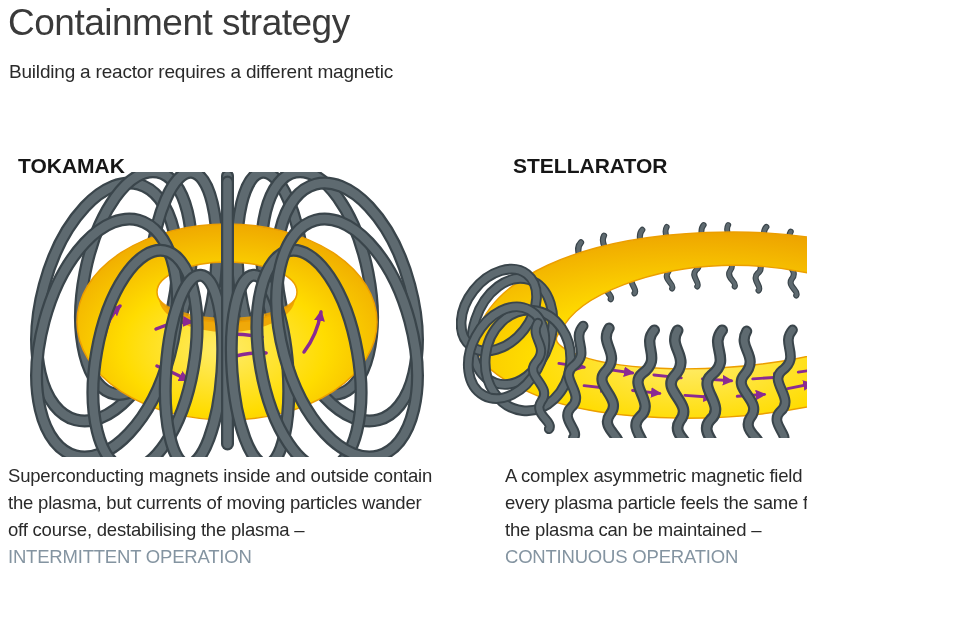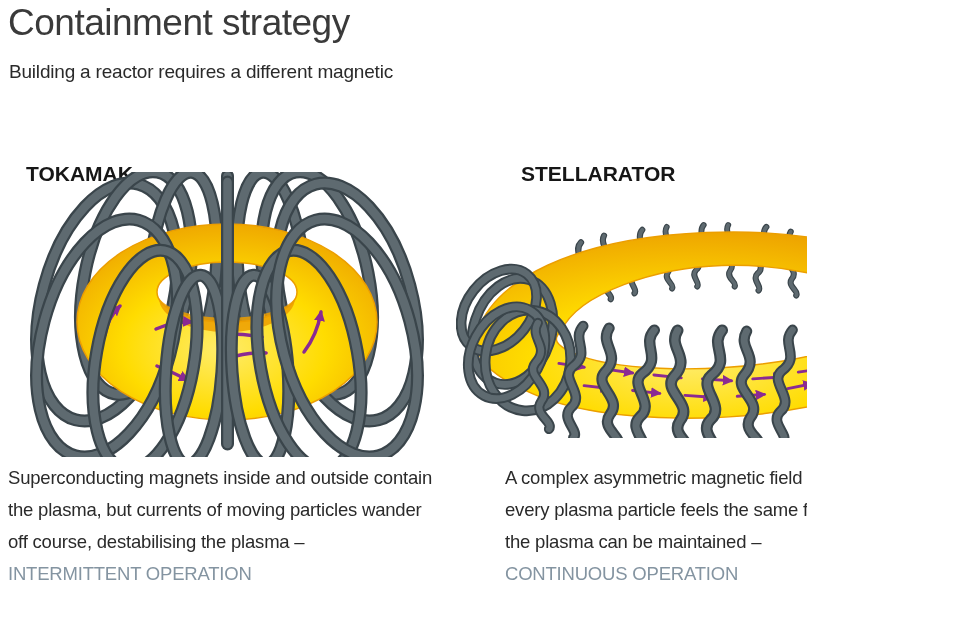--- a/index.html
+++ b/index.html
@@ -12,32 +12,32 @@
     position:absolute;left:8px;top:2px;margin:0;
     font-size:37px;font-weight:400;letter-spacing:-0.5px;
     color:var(--title-text,#3a3a3a);
   }
   .subtitle{
     position:absolute;left:9px;top:60px;
     font-size:19px;line-height:23.5px;letter-spacing:-0.2px;
     color:var(--body-text,#2a2a2a);
   }
   .panel-heading{
-    position:absolute;margin:16px;top:146px;
+    position:absolute;margin:8px;top:146px;
     font-size:21px;font-weight:700;letter-spacing:0px;
     color:var(--heading-text,#161616);
   }
   .panel-heading.left{left:10px;}
   .panel-heading.right{left:505px;}
   .figure{position:absolute;}
   #tokamak-figure{left:12px;top:172px;width:438px;height:285px;}
   #stellarator-figure{left:456px;top:186px;width:516px;height:252px;}
   .desc{
     position:absolute;top:462px;margin:0;
-    font-size:18.5px;line-height:32px;letter-spacing:-0.2px;
+    font-size:18.5px;line-height:27px;letter-spacing:-0.2px;
     color:var(--body-text,#2a2a2a);
   }
   .desc.leftcol{left:8px;width:430px;}
   .desc.rightcol{left:505px;width:372px;}
   .op{color:var(--operation-label-text,#8494A1);}
   
   .coil-d{fill:none;stroke:var(--coil-dark,#3A454B);stroke-width:13;stroke-linecap:round;}
   .coil-b{fill:none;stroke:var(--coil-base,#5E6A70);stroke-width:8.5;stroke-linecap:round;}
   .sq-d{fill:none;stroke:var(--coil-dark,#3A454B);stroke-width:10.5;stroke-linecap:round;}
   .sq-b{fill:none;stroke:var(--coil-base,#5E6A70);stroke-width:6.5;stroke-linecap:round;}

